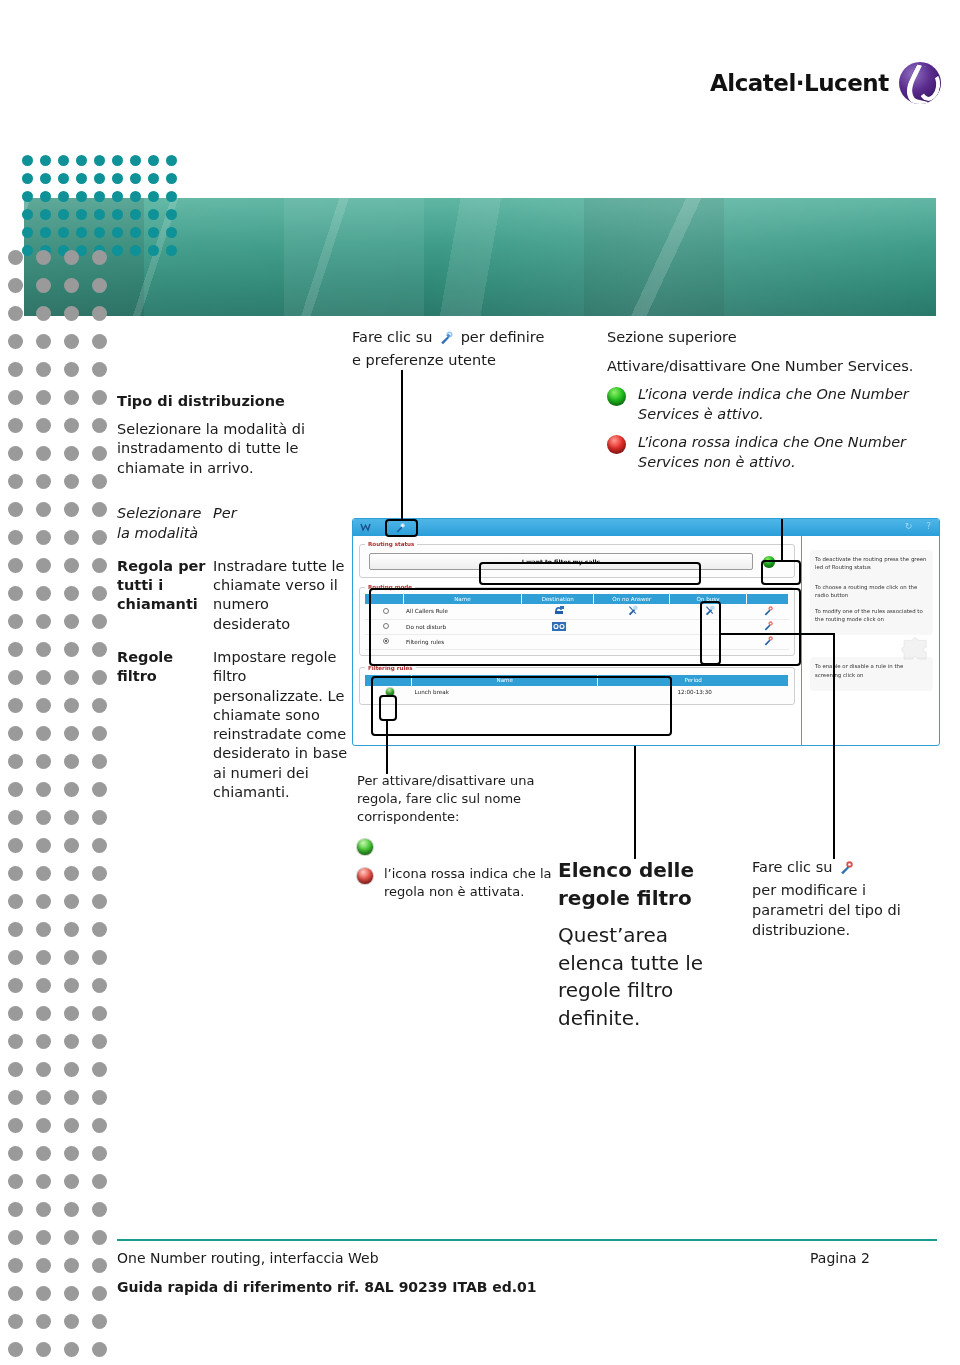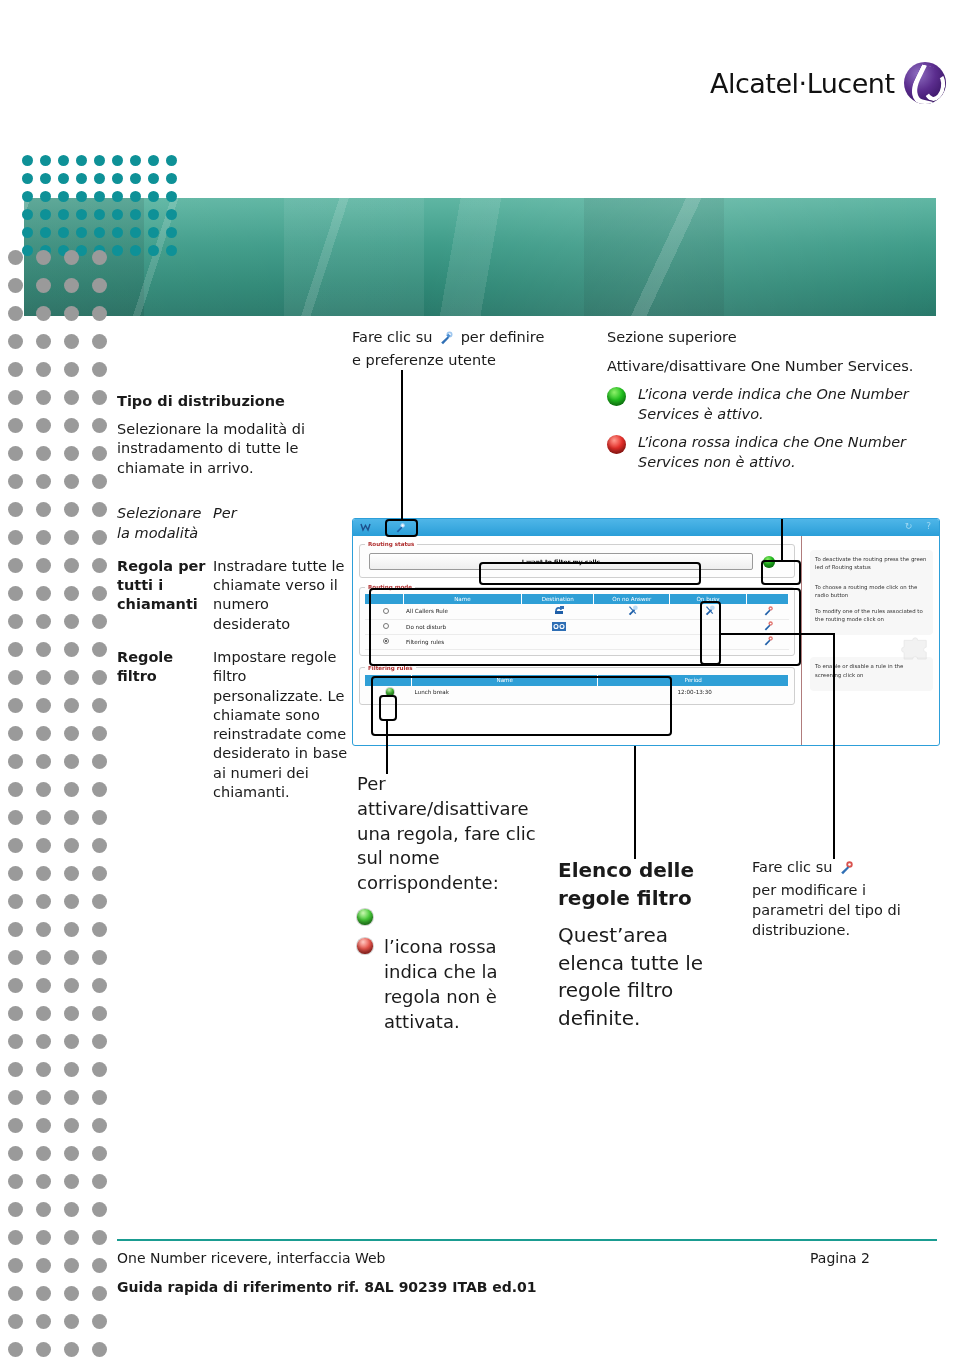--- a/index.html
+++ b/index.html
@@ -10,21 +10,21 @@
     overflow: hidden;
   }
   .page { position: relative; width: 960px; height: 1365px; }
 
   
   .logo-wrap {
     position: absolute; left: 710px; top: 62px;
     display: flex; align-items: center; gap: 10px;
   }
   .logo-text {
-    font-size: 27px; font-weight: normal; letter-spacing: -0.5px;
+    font-size: 23px; font-weight: bold; letter-spacing: -0.5px;
     color: #111; font-family: "DejaVu Sans", "Liberation Sans", sans-serif;
   }
   .logo-mark {
     width: 42px; height: 42px; border-radius: 50%;
     background: radial-gradient(circle at 34% 28%, #8e6fc0 0%, #5b2d8e 42%, #3b1667 75%, #2a0f4d 100%);
     position: relative; overflow: hidden;
   }
   .logo-mark::before {
     content:""; position:absolute; left:9px; top:4px;
     width:22px; height:34px;
@@ -96,21 +96,21 @@
   .led-row { display: flex; gap: 12px; margin-top: 9px; align-items: flex-start; }
   .led-row .lbl { font-size: 14.5px; line-height: 1.35; font-style: italic; }
   .led {
     width: 19px; height: 19px; border-radius: 50%; flex: 0 0 19px; margin-top: 2px;
     box-shadow: inset 0 -3px 5px rgba(0,0,0,.35);
   }
   .led.green { background: radial-gradient(circle at 38% 28%, #8ef06a 0%, #21c21f 45%, #0d8a12 100%); }
   .led.red { background: radial-gradient(circle at 38% 28%, #ff9a8e 0%, #e8302b 45%, #a21410 100%); }
 
   
-  .call-b1 { position: absolute; left: 357px; top: 772px; width: 195px; font-size: 18px; line-height: 1.38; }
+  .call-b1 { position: absolute; left: 357px; top: 772px; width: 195px; font-size: 13px; line-height: 1.38; }
   .led-row2 { display:flex; gap: 11px; margin-top: 10px; align-items: flex-start; }
   .led-sm { width: 16px; height: 16px; border-radius: 48%; flex:0 0 16px; margin-top:3px;
             box-shadow: inset 0 -3px 4px rgba(0,0,0,.35), 0 0 0 1px rgba(0,0,0,.18); }
   .led-sm.green { background: radial-gradient(circle at 38% 25%, #c9f7b0 0%, #49cc3a 45%, #198016 100%); }
   .led-sm.red { background: radial-gradient(circle at 38% 25%, #ffc9c2 0%, #e8564d 45%, #9e1712 100%); }
 
   .call-b2 { position: absolute; left: 558px; top: 857px; width: 180px; font-size: 20px; line-height: 1.38; }
   .call-b3 { position: absolute; left: 752px; top: 857px; width: 190px; font-size: 14.5px; line-height: 1.38; }
 
   
@@ -620,17 +620,17 @@
       <svg width="15" height="14" viewBox="0 0 15 14">
           <circle cx="10.5" cy="3.5" r="3.2" fill="#d9534f"></circle>
           <circle cx="10.5" cy="3.5" r="1.3" fill="#fff"></circle>
           <path d="M8.6 5.4 L2.2 11.6 L4 13.2 L10.2 6.8 Z" fill="#2f6fb5"></path>
         </svg>
     </span><br>
     <span>per modificare i parametri del tipo di distribuzione.</span>
   </div>
 
   <div class="foot-rule"></div>
-  <div class="foot-l1 txt">One Number ricevere, interfaccia Web</div>
+  <div class="foot-l1 txt">One Number routing, interfaccia Web</div>
   <div class="foot-l2 txt">Guida rapida di riferimento rif. 8AL 90239 ITAB ed.01</div>
   <div class="foot-r txt">Pagina 2</div>
 
 </div>
 
 </body></html>

